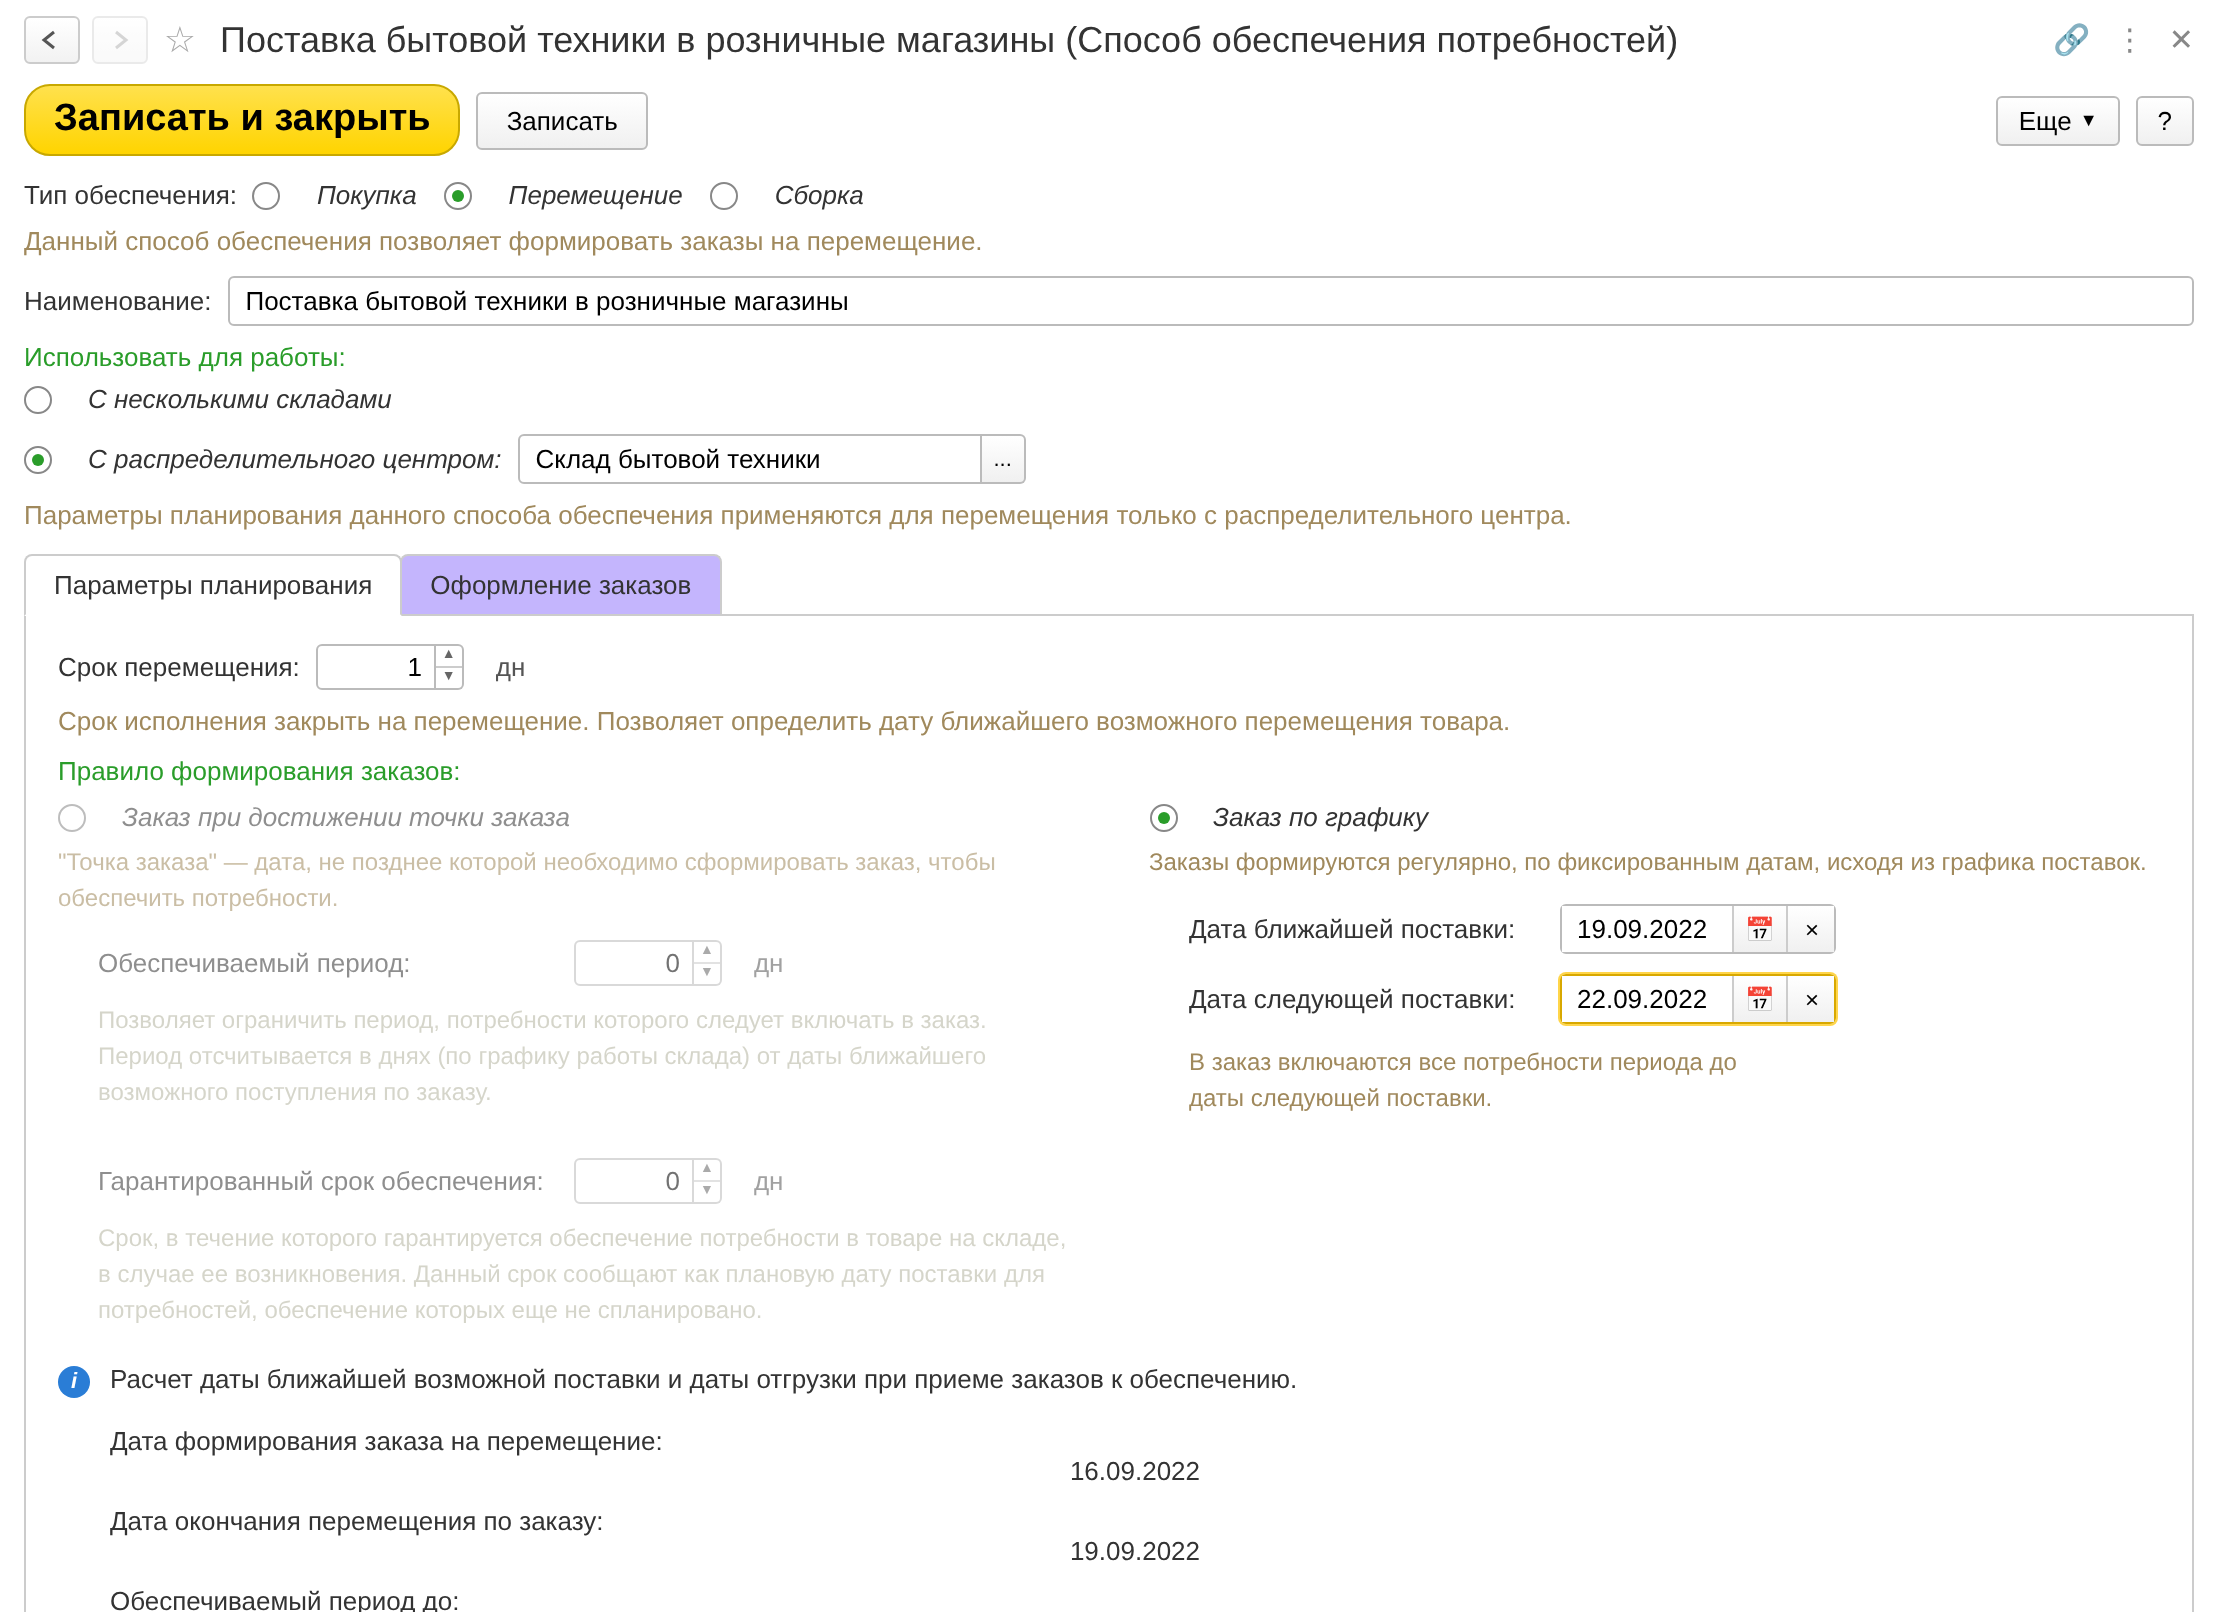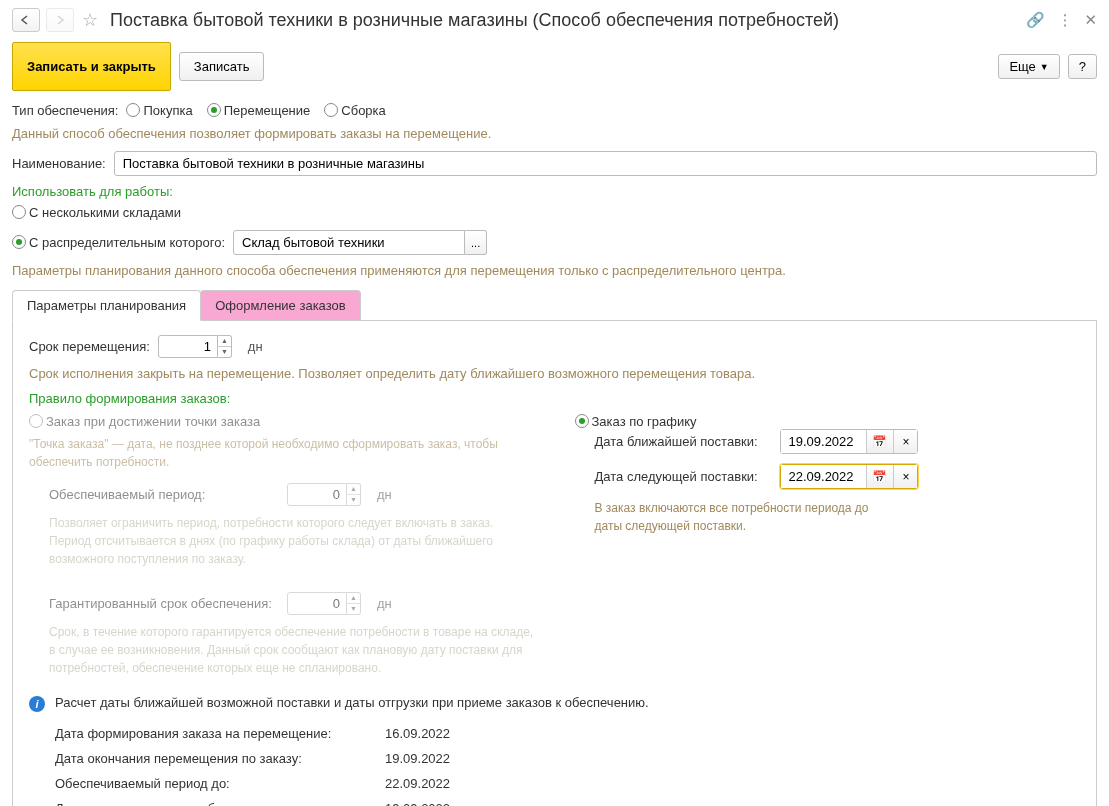--- a/index.html
+++ b/index.html
@@ -7,43 +7,43 @@
 
 .header-row { display: flex; align-items: center; gap: 6px; margin-bottom: 10px; }
 .nav-btn { width: 28px; height: 24px; border: 1px solid #ccc; background: linear-gradient(#fff,#f2f2f2); border-radius: 3px; display: flex; align-items: center; justify-content: center; cursor: pointer; }
 .nav-btn.disabled { opacity: 0.4; }
 .star-icon { width: 20px; height: 20px; display: flex; align-items: center; justify-content: center; color: #aaa; font-size: 18px; }
 .page-title { font-size: 18px; color: #333; flex: 1; margin-left: 4px; }
 .header-right { display: flex; gap: 12px; color: #888; }
 .header-right span { cursor: pointer; font-size: 15px; }
 
 .toolbar-row { display: flex; align-items: center; gap: 8px; margin-bottom: 12px; }
-.btn-primary { background: linear-gradient(#ffe14d,#ffd400); border: 1px solid #c8a800; padding: 16px 14px; border-radius: 2px; font-weight: bold; font-size: 13px; cursor: pointer; }
+.btn-primary { background: linear-gradient(#ffe14d,#ffd400); border: 1px solid #c8a800; padding: 6px 14px; border-radius: 13px; font-weight: bold; font-size: 19px; cursor: pointer; }
 .btn { background: linear-gradient(#fff,#f0f0f0); border: 1px solid #bbb; padding: 6px 14px; border-radius: 3px; font-size: 13px; cursor: pointer; }
 .btn-small { background: linear-gradient(#fff,#f0f0f0); border: 1px solid #bbb; padding: 4px 10px; border-radius: 3px; font-size: 13px; cursor: pointer; display: flex; align-items: center; gap: 4px; }
 .spacer { flex: 1; }
 
 .field-row { display: flex; align-items: center; gap: 8px; margin-bottom: 8px; }
 .label { color: #333; }
 .radio-group { display: flex; gap: 14px; align-items: center; }
-.radio-opt { display: flex; gap: 3px; cursor: pointer; }
+.radio-opt { display: flex; align-items: center; gap: 18px; cursor: pointer; font-style: italic; }
 .radio-circle { width: 14px; height: 14px; border: 1px solid #888; border-radius: 50%; display: flex; align-items: center; justify-content: center; }
 .radio-circle.checked::after { content: ''; width: 6px; height: 6px; background: #2a9d2a; border-radius: 50%; }
 
 .hint { color: #a0895c; margin-bottom: 10px; font-size: 13px; }
 .hint-muted { color: #b4b4a0; font-size: 12px; line-height: 1.5; margin-top: 6px; }
 .green-label { color: #2a9d2a; margin-bottom: 6px; }
 
 .text-input { border: 1px solid #bbb; padding: 4px 8px; border-radius: 3px; font-size: 13px; }
 .text-input.wide { flex: 1; }
 .select-input { border: 1px solid #bbb; padding: 4px 8px; border-radius: 3px 0 0 3px; font-size: 13px; width: 232px; }
 .select-btn { border: 1px solid #bbb; border-left: none; padding: 4px 6px; border-radius: 0 3px 3px 0; background: linear-gradient(#fff,#f0f0f0); cursor: pointer; font-size: 11px; }
 
 .tabs { display: flex; border-bottom: 1px solid #ccc; margin-top: 12px; }
-.tab { padding: 7px 14px; border: 1px solid #ccc; border-bottom: none; background: #f9a8d4; cursor: pointer; margin-right: -1px; border-radius: 4px 4px 0 0; position: relative; }
+.tab { padding: 7px 14px; border: 1px solid #ccc; border-bottom: none; background: #c4b5fd; cursor: pointer; margin-right: -1px; border-radius: 4px 4px 0 0; position: relative; }
 .tab.active { background: #fff; border-bottom: 1px solid #fff; margin-bottom: -1px; z-index: 1; }
 .tab-content { border: 1px solid #ccc; border-top: none; padding: 14px 16px 20px; }
 
 .spinner-input { border: 1px solid #bbb; padding: 3px 6px; width: 60px; text-align: right; border-radius: 3px 0 0 3px; font-size: 13px; }
 .spinner-btns { display: inline-flex; flex-direction: column; border: 1px solid #bbb; border-left: none; border-radius: 0 3px 3px 0; }
 .spinner-btns span { font-size: 7px; line-height: 8px; padding: 1px 3px; cursor: pointer; color: #666; }
 .spinner-btns span:first-child { border-bottom: 1px solid #ccc; }
 .unit { margin-left: 8px; color: #555; }
 
 .two-col { display: flex; gap: 40px; margin-top: 8px; }
@@ -57,21 +57,21 @@
 .date-label { width: 185px; }
 .date-input-wrap { display: flex; border: 1px solid #bbb; border-radius: 3px; }
 .date-input-wrap.focused { border: 1px solid #d8a800; box-shadow: 0 0 0 1px #ffd54a; }
 .date-input { border: none; padding: 4px 8px; width: 85px; font-size: 13px; outline: none; }
 .date-cal-btn { border: none; border-left: 1px solid #ccc; background: linear-gradient(#fff,#f0f0f0); padding: 2px 6px; cursor: pointer; font-size: 12px; }
 .date-clear-btn { border: none; border-left: 1px solid #ccc; background: linear-gradient(#fff,#f0f0f0); padding: 2px 8px; cursor: pointer; font-size: 12px; }
 
 .info-row { display: flex; align-items: flex-start; gap: 10px; margin-top: 18px; margin-bottom: 14px; }
 .info-icon { width: 16px; height: 16px; background: #2a7dd6; border-radius: 50%; color: #fff; font-size: 11px; display: flex; align-items: center; justify-content: center; font-style: italic; font-weight: bold; flex-shrink: 0; margin-top: 1px; }
 
-.calc-row { display: flex; margin-bottom: 10px; padding-left: 26px; }
+.calc-row { display: flex; margin-bottom: 10px; padding-left: 26px; flex-direction: column; }
 .calc-label { width: 330px; }
 .calc-val { color: #333; text-align: center; }
 
 .sublabel-indent { padding-left: 20px; }
 </style>
 </head>
 <body>
 
 <div class="header-row">
   <div class="nav-btn">
@@ -134,21 +134,21 @@
 <div class="field-row">
   <div class="radio-opt">
       <span class="radio-circle"></span>
       <span>С несколькими складами</span>
     </div>
 </div>
 
 <div class="field-row" style="margin-top:10px">
   <div class="radio-opt">
       <span class="radio-circle checked"></span>
-      <span>С распределительным которого:</span>
+      <span>С распределительного центром:</span>
     </div>
   <div style="display:flex">
     <input class="select-input" value="Склад бытовой техники" style="">
     <button class="select-btn">...</button>
   </div>
 </div>
 
 <div class="hint">Параметры планирования данного способа обеспечения применяются для перемещения только с распределительного центра.</div>
 
 <div class="tabs">
@@ -207,20 +207,21 @@
         <span class="unit">дн</span>
       </div>
       <div class="hint-muted sublabel-indent">Срок, в течение которого гарантируется обеспечение потребности в товаре на складе, в случае ее возникновения. Данный срок сообщают как плановую дату поставки для потребностей, обеспечение которых еще не спланировано.</div>
     </div>
 
     <div class="col">
       <div class="radio-opt">
           <span class="radio-circle checked"></span>
           <span>Заказ по графику</span>
         </div>
+      <div class="desc right">Заказы формируются регулярно, по фиксированным датам, исходя из графика поставок.</div>
 
       <div class="date-field sublabel-indent">
         <span class="date-label">Дата ближайшей поставки:</span>
         <div class="date-input-wrap">
           <input class="date-input" value="19.09.2022" style="">
           <button class="date-cal-btn">📅</button>
           <button class="date-clear-btn">×</button>
         </div>
       </div>
 

